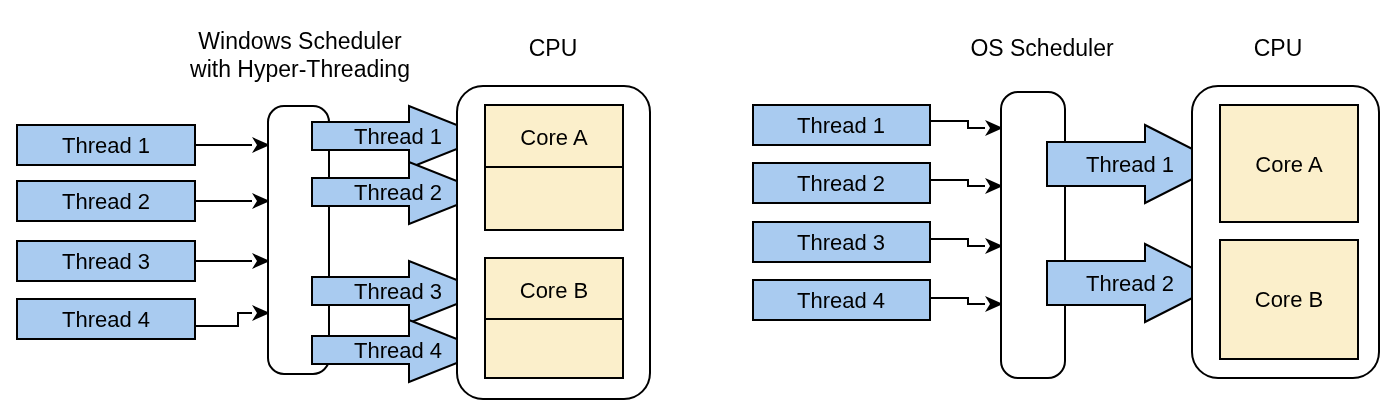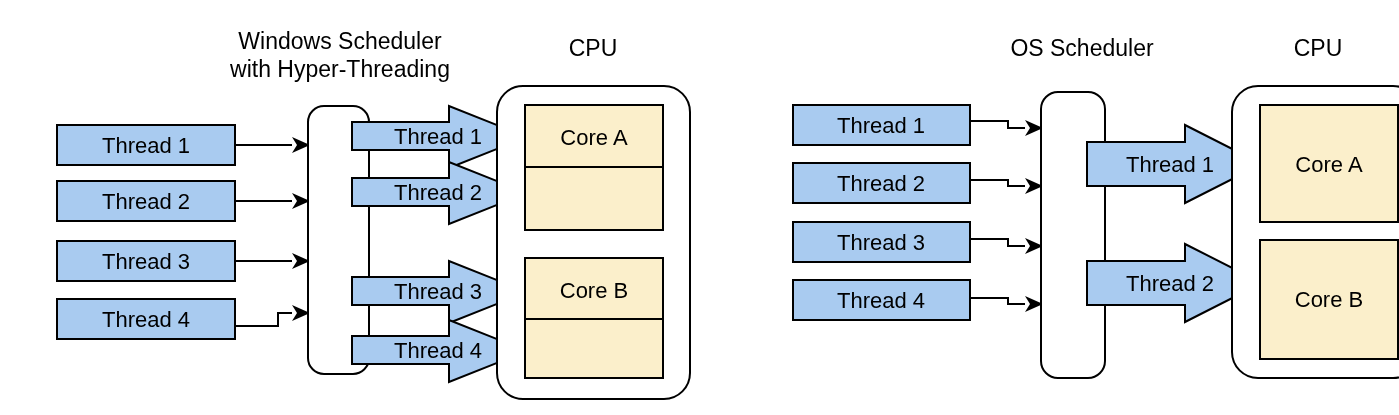--- a/index.html
+++ b/index.html
@@ -10,21 +10,20 @@
   body {
     width: 1399px;
     height: 415px;
     font-family: "Liberation Sans", sans-serif;
     overflow: hidden;
   }
   #diagram-root {
     position: relative;
     width: 1170px;
     height: 415px;
-    margin-left: 40px;
   }
   svg.diagram {
     display: block;
     width: 1399px;
     height: 415px;
   }
   .shape-stroke {
     stroke: #000000;
     stroke-width: 2;
   }

